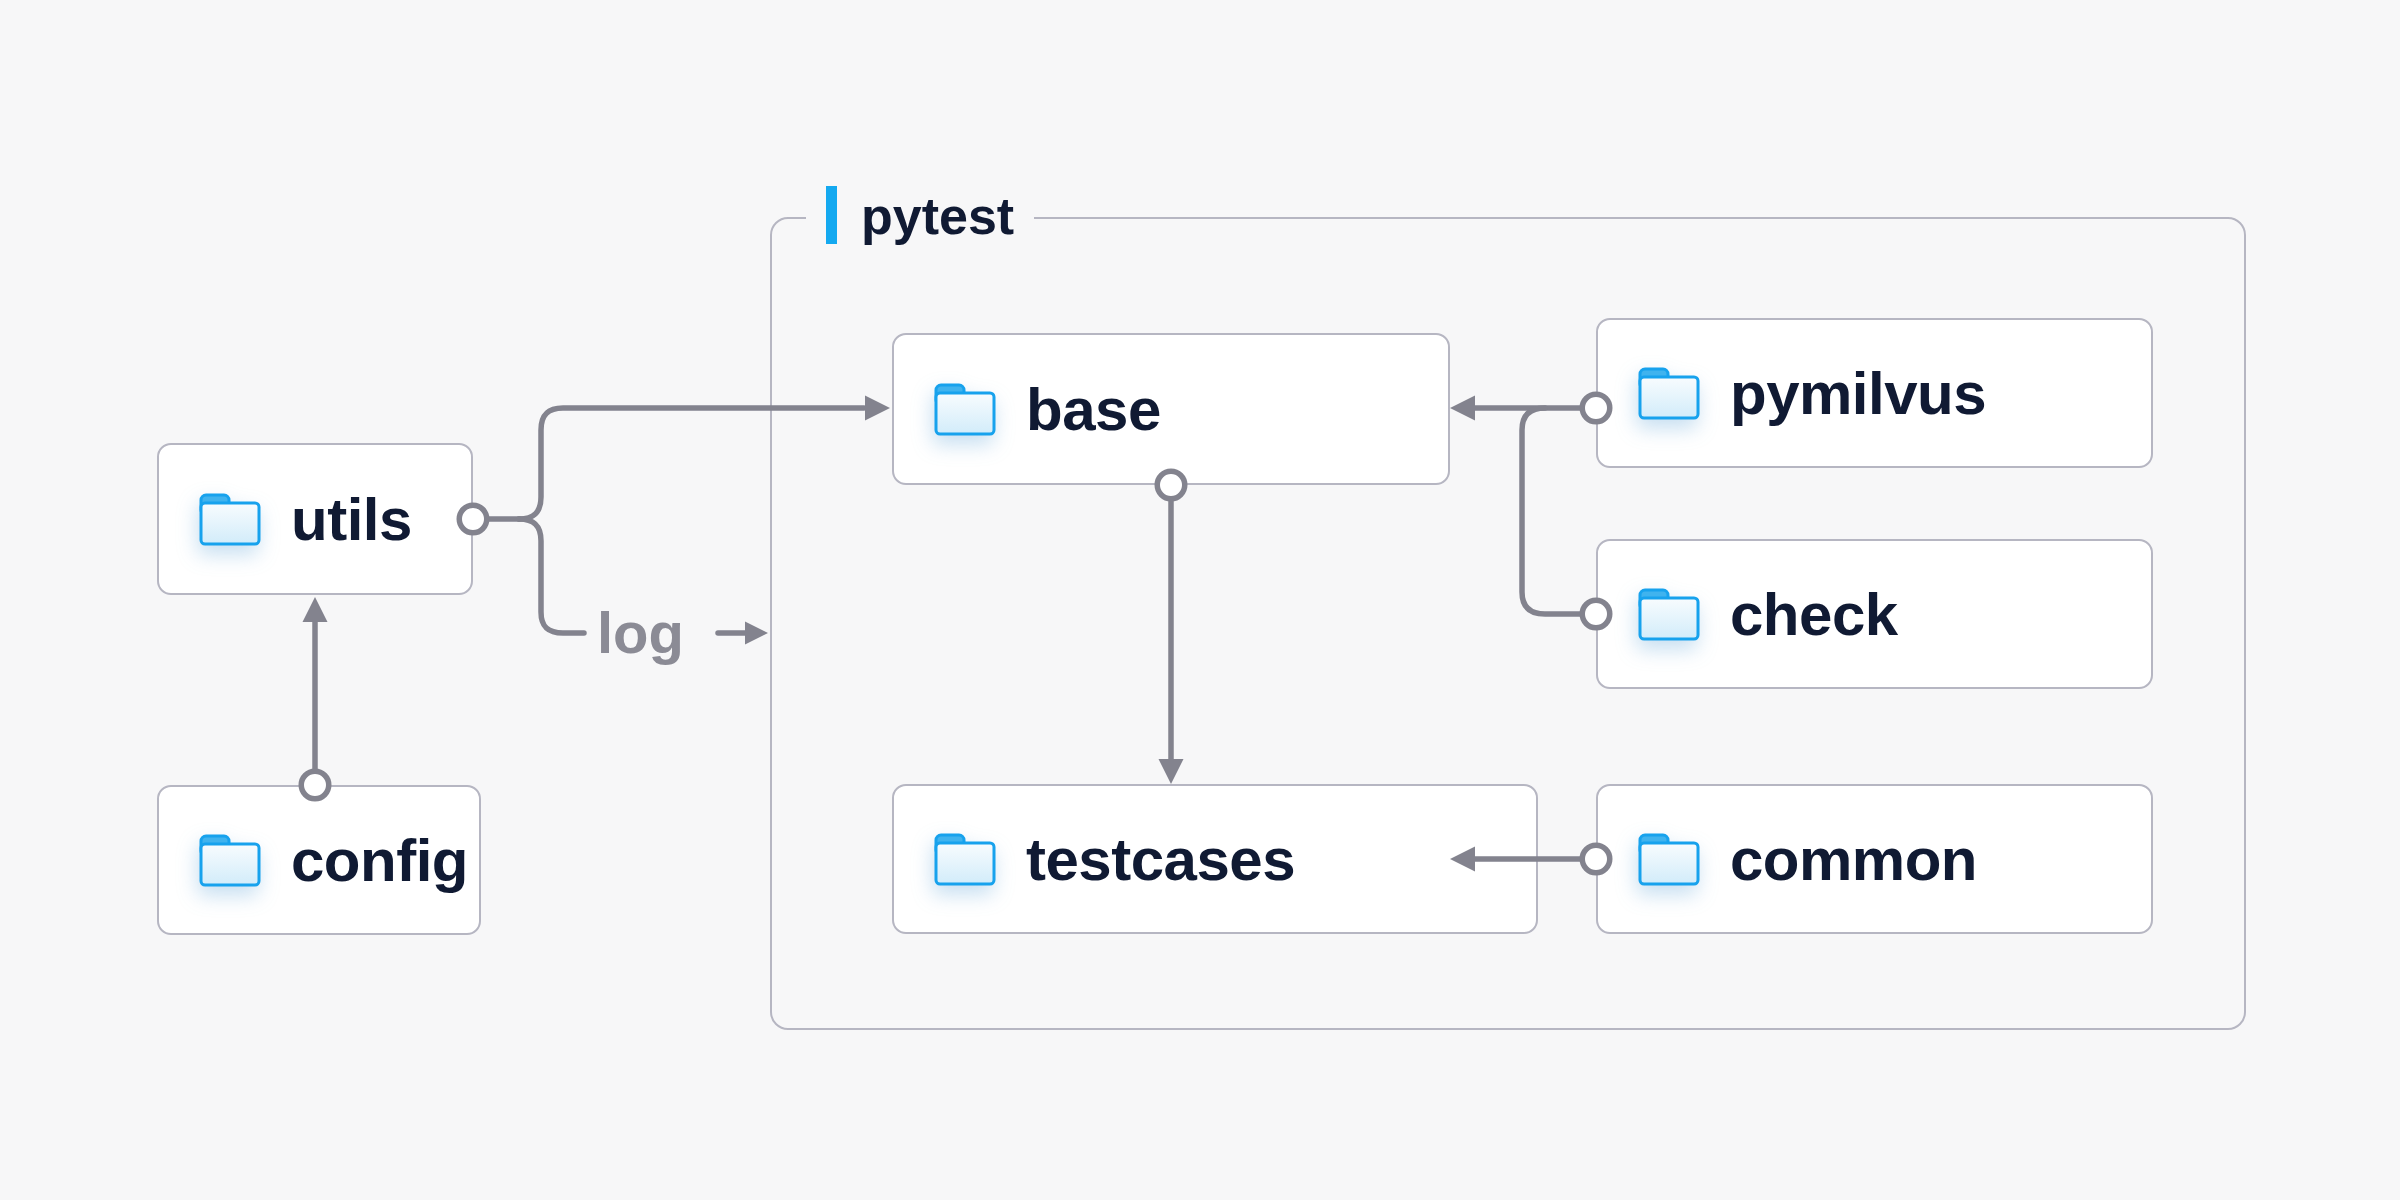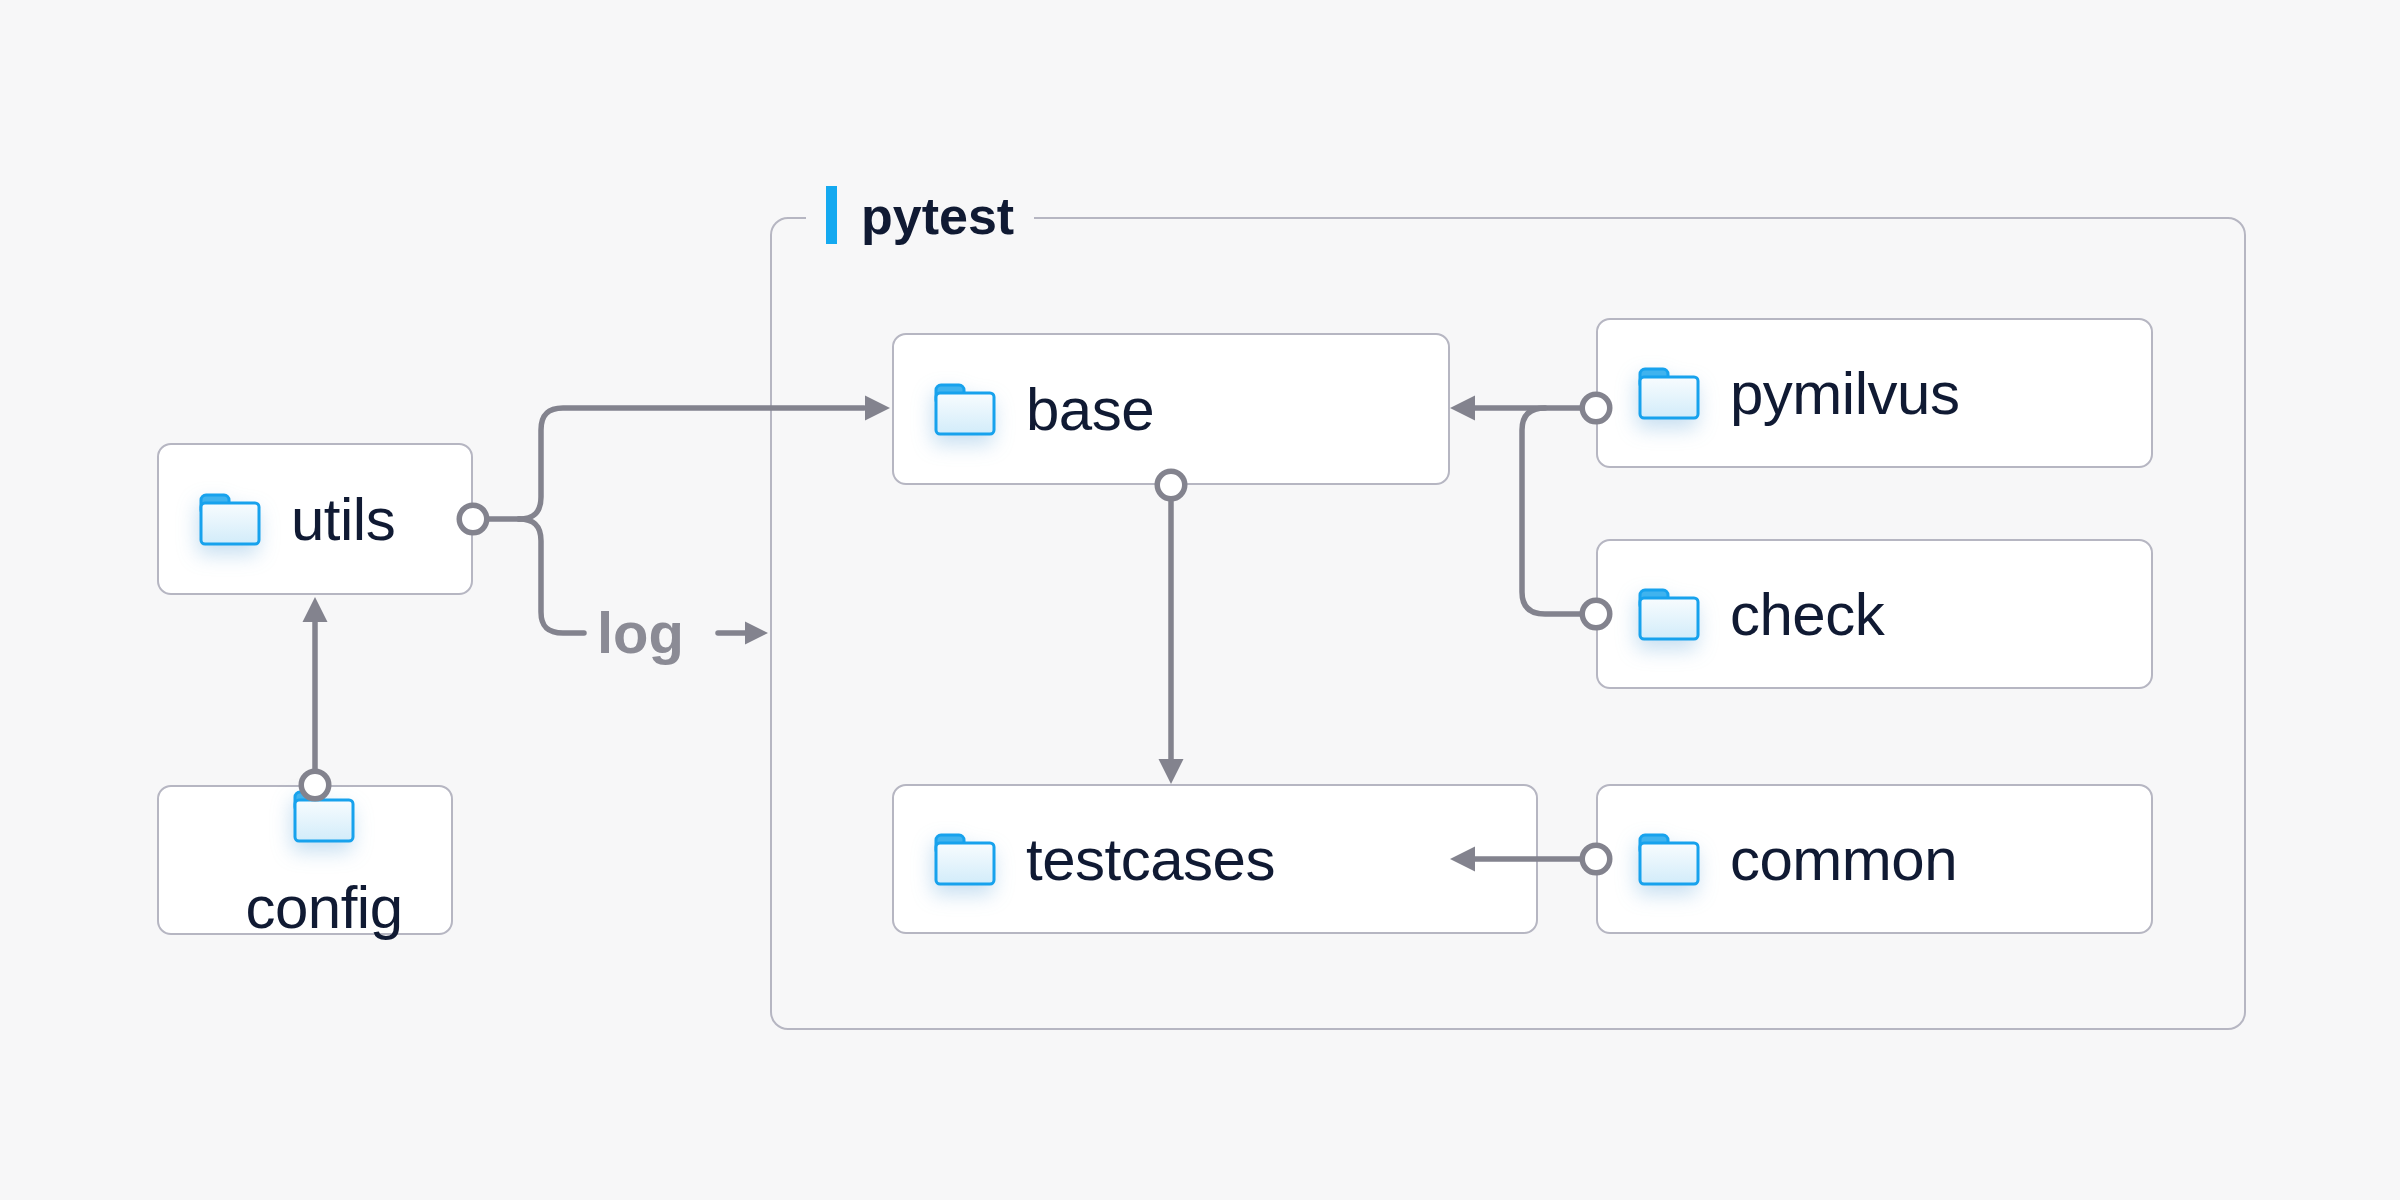--- a/index.html
+++ b/index.html
@@ -42,30 +42,30 @@
     box-sizing:border-box;
     background:#ffffff;
     border:2px solid #b6b6c2;
     border-radius:14px;
     display:flex;align-items:center;
     padding-left:38px;
     gap:28px;
     z-index:2;
   }
   .node .label{
-    font-size:60px;font-weight:400;color:#101a33;
+    font-size:60px;font-weight:700;color:#101a33;
     letter-spacing:-0.5px;
   }
   .folder{
     width:66px;height:58px;
     flex:0 0 auto;
     filter:drop-shadow(-2px 9px 10px rgba(70,150,210,0.30));
   }
   .n-utils    {left:157px; top:443px; width:316px; height:152px;}
-  .n-config   {left:157px; top:785px; width:296px; height:150px;flex-direction:column;}
+  .n-config   {left:157px; top:785px; width:324px; height:150px;}
   .n-base     {left:892px; top:333px; width:558px; height:152px;}
   .n-testcases{left:892px; top:784px; width:646px; height:150px;text-align:right;}
   .n-pymilvus {left:1596px;top:318px; width:557px; height:150px;}
   .n-check    {left:1596px;top:539px; width:557px; height:150px;}
   .n-common   {left:1596px;top:784px; width:557px; height:150px;}
   
   .wires{
     position:absolute;left:0;top:0;width:2400px;height:1200px;
     z-index:3;pointer-events:none;
   }

